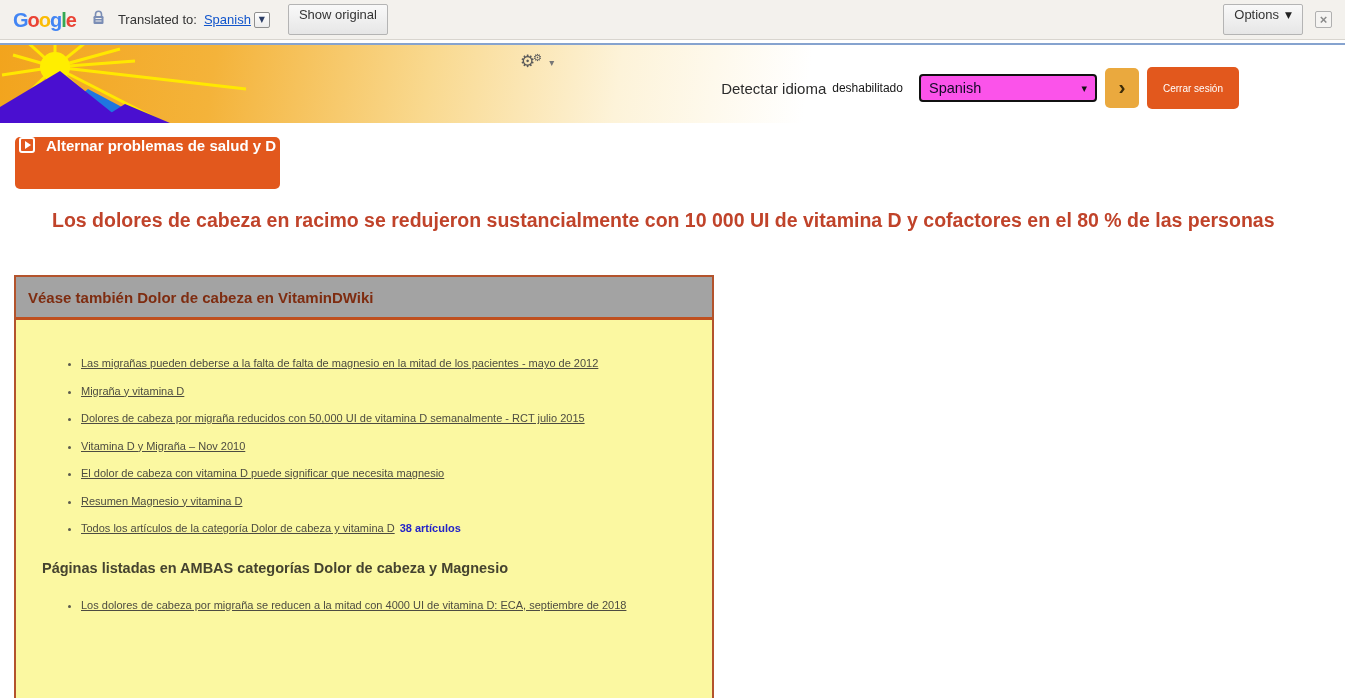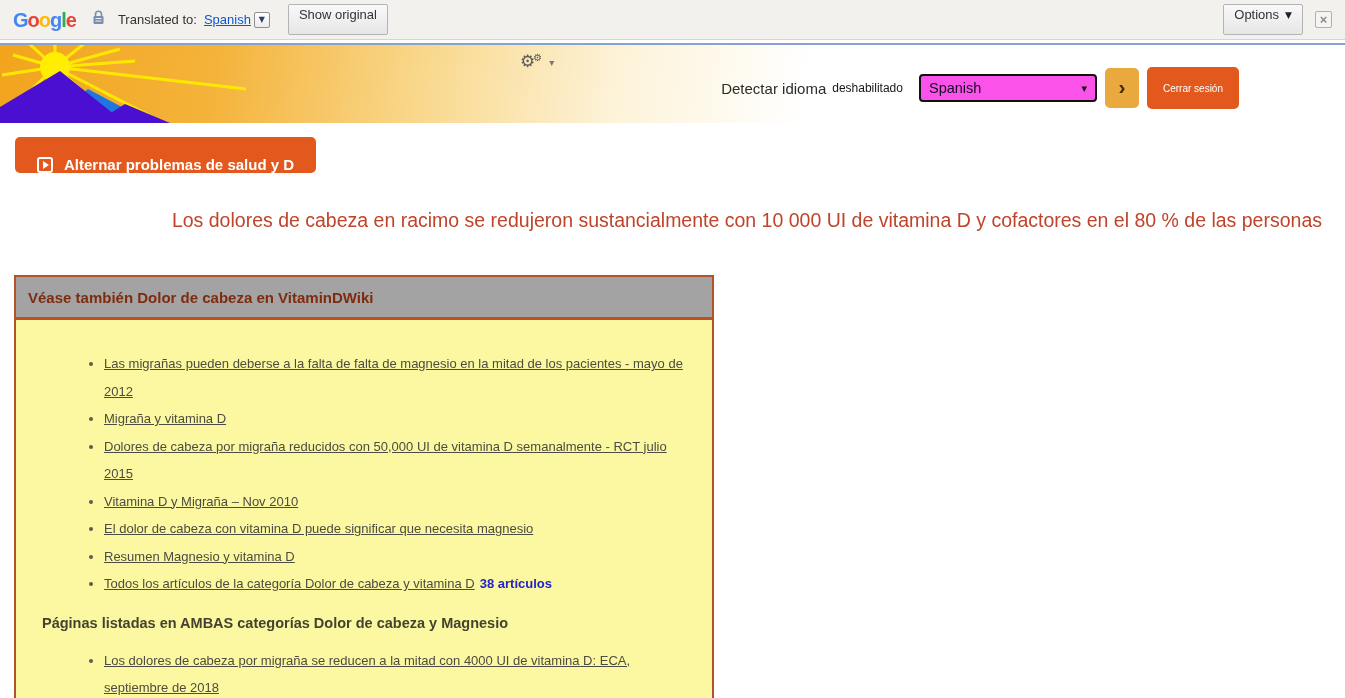--- a/index.html
+++ b/index.html
@@ -103,44 +103,43 @@
     height: 42px; padding: 0 16px;
     background: #e2581d; border: none; border-radius: 5px;
     color: #ffffff; font-size: 10px;
     display: inline-flex; align-items: center;
     cursor: pointer;
   }
 
   
   .toggle-btn {
     position: absolute; left: 15px; top: 137px;
-    height: 36px; padding: 0 22px;
+    height: 52px; padding: 0 4px;
     background: #e2581d; border: none; border-radius: 5px;
     color: #ffffff; font-size: 15px; font-weight: bold;
-    display: inline-flex; align-items: flex-end; gap: 11px;
+    display: inline-flex; align-items: flex-start; gap: 11px;
     cursor: pointer;
   }
   .play-icon {
     width: 16px; height: 16px;
     border: 2px solid #ffffff; border-radius: 3px;
     display: inline-flex; align-items: center; justify-content: center;
   }
   .play-icon::after {
     content: ""; display: block;
     border-left: 6px solid #ffffff;
     border-top: 4px solid transparent;
     border-bottom: 4px solid transparent;
     margin-left: 2px;
   }
   .page-title {
-    position: absolute; left: 44px; top: 207px;
+    position: absolute; left: 52px; top: 207px;
     width: 1278px;
-    font-size: 19.5px; font-weight: normal; line-height: 27px;
+    font-size: 19.5px; font-weight: bold; line-height: 27px;
     color: #c0432a;
-    text-align: right;
   }
   .see-also {
     position: absolute; left: 14px; top: 275px;
     width: 700px;
     border: 2px solid #b3532c;
   }
   .see-also-header {
     background: #a3a3a3;
     color: #7e2c10;
     font-size: 15px; font-weight: bold;
@@ -152,23 +151,22 @@
     min-height: 405px;
     padding: 4px 18px 30px 0;
   }
   .see-also-body ul {
     margin: 26px 0 0 0;
     padding-left: 65px;
     list-style: disc;
     color: #5c5b4e;
   }
   .see-also-body li {
-    font-size: 13px;
+    font-size: 11px;
     line-height: 27.5px;
-    margin-left: 23px;
   }
   .see-also-body a {
     color: #4d4c41;
     text-decoration: underline;
     cursor: pointer;
   }
   .count-badge { color: #2323c8; font-weight: bold; margin-left: 5px; }
   .both-heading {
     margin: 17px 0 0 26px;
     font-size: 14.5px; font-weight: bold;

